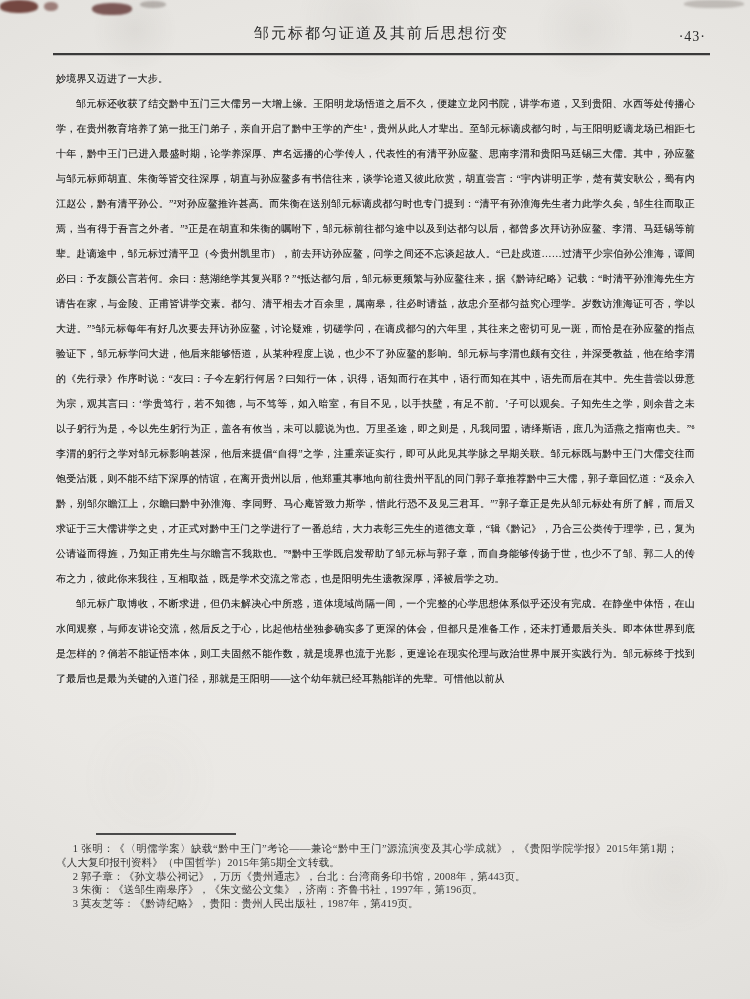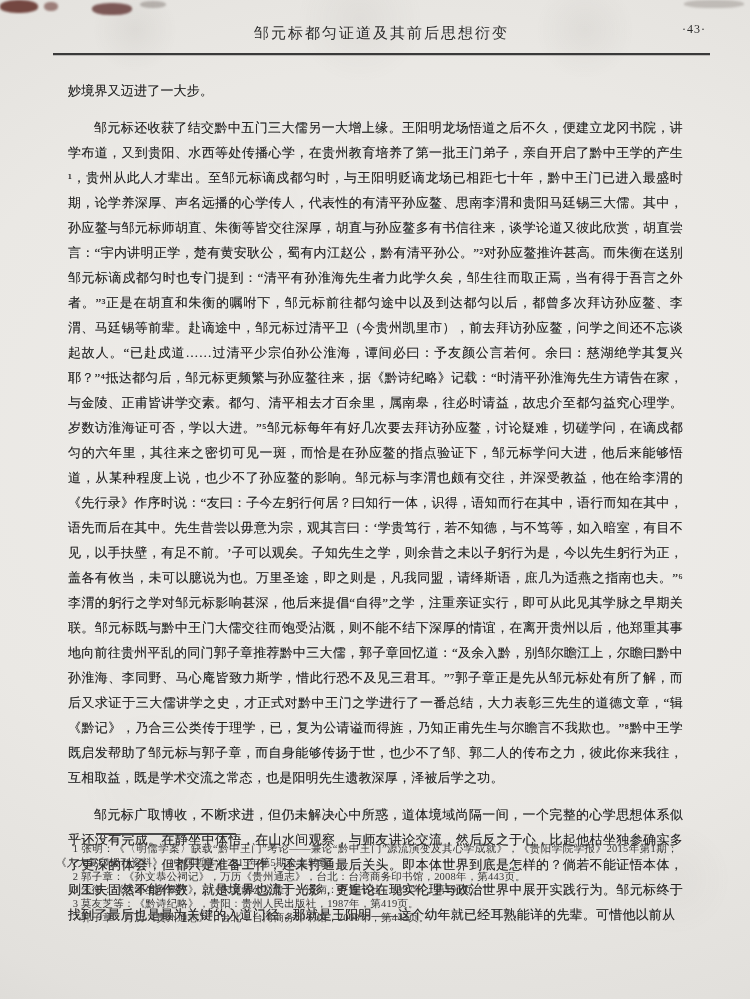--- a/index.html
+++ b/index.html
@@ -27,30 +27,30 @@
   .stain.s2{left:44px;top:2px;width:14px;height:9px;background:rgba(96,44,38,.55);}
   .stain.s3{left:92px;top:3px;width:40px;height:12px;background:rgba(90,42,40,.75);}
   .stain.s4{left:140px;top:1px;width:26px;height:7px;background:rgba(110,100,95,.4);}
   .stain.s5{right:6px;top:0;width:60px;height:8px;background:rgba(120,112,106,.35);}
 
   .running-head{
     position:absolute;top:24px;left:55px;right:42px;height:20px;
     text-align:center;font-size:15px;letter-spacing:2px;color:#2b2b2b;
   }
   .page-no{
-    position:absolute;top:22px;right:44px;font-size:12px;letter-spacing:1px;color:#2b2b2b;
+    position:absolute;top:29px;right:44px;font-size:14px;letter-spacing:1px;color:#2b2b2b;
   }
   .head-rule{
     position:absolute;top:53px;left:53px;right:40px;height:0;
     border-top:2px solid #3a3a3a;box-shadow:0 1px 0 rgba(58,58,58,.25);
   }
 
   .content{position:absolute;top:66px;left:56px;width:639px;}
   .content p{
-    margin:12px;font-size:13px;line-height:25px;text-align:justify;
+    margin:0;font-size:10px;line-height:25px;text-align:justify;
     text-indent:2em;letter-spacing:.2px;
     color:#272727;
     text-shadow:0 0 .4px rgba(40,40,40,.5);
   }
   .content p.no-indent{text-indent:0;}
 
   .footnotes{position:absolute;top:833px;left:56px;width:622px;}
   .fn-rule{width:140px;margin-left:40px;border-top:2px solid #4a4a4a;margin-bottom:7px;}
   .footnote{
     font-size:10.5px;line-height:13.8px;text-align:justify;
@@ -78,15 +78,14 @@
     <p>邹元标还收获了结交黔中五门三大儒另一大增上缘。王阳明龙场悟道之后不久，便建立龙冈书院，讲学布道，又到贵阳、水西等处传播心学，在贵州教育培养了第一批王门弟子，亲自开启了黔中王学的产生¹，贵州从此人才辈出。至邹元标谪戍都匀时，与王阳明贬谪龙场已相距七十年，黔中王门已进入最盛时期，论学养深厚、声名远播的心学传人，代表性的有清平孙应鳌、思南李渭和贵阳马廷锡三大儒。其中，孙应鳌与邹元标师胡直、朱衡等皆交往深厚，胡直与孙应鳌多有书信往来，谈学论道又彼此欣赏，胡直尝言：“宇内讲明正学，楚有黄安耿公，蜀有内江赵公，黔有清平孙公。”²对孙应鳌推许甚高。而朱衡在送别邹元标谪戍都匀时也专门提到：“清平有孙淮海先生者力此学久矣，邹生往而取正焉，当有得于吾言之外者。”³正是在胡直和朱衡的嘱咐下，邹元标前往都匀途中以及到达都匀以后，都曾多次拜访孙应鳌、李渭、马廷锡等前辈。赴谪途中，邹元标过清平卫（今贵州凯里市），前去拜访孙应鳌，问学之间还不忘谈起故人。“已赴戍道……过清平少宗伯孙公淮海，谭间必曰：予友颜公言若何。余曰：慈湖绝学其复兴耶？”⁴抵达都匀后，邹元标更频繁与孙应鳌往来，据《黔诗纪略》记载：“时清平孙淮海先生方请告在家，与金陵、正甫皆讲学交素。都匀、清平相去才百余里，属南皋，往必时请益，故忠介至都匀益究心理学。岁数访淮海证可否，学以大进。”⁵邹元标每年有好几次要去拜访孙应鳌，讨论疑难，切磋学问，在谪戍都匀的六年里，其往来之密切可见一斑，而恰是在孙应鳌的指点验证下，邹元标学问大进，他后来能够悟道，从某种程度上说，也少不了孙应鳌的影响。邹元标与李渭也颇有交往，并深受教益，他在给李渭的《先行录》作序时说：“友曰：子今左躬行何居？曰知行一体，识得，语知而行在其中，语行而知在其中，语先而后在其中。先生昔尝以毋意为宗，观其言曰：‘学贵笃行，若不知德，与不笃等，如入暗室，有目不见，以手扶壁，有足不前。’子可以观矣。子知先生之学，则余昔之未以子躬行为是，今以先生躬行为正，盖各有攸当，未可以臆说为也。万里圣途，即之则是，凡我同盟，请绎斯语，庶几为适燕之指南也夫。”⁶李渭的躬行之学对邹元标影响甚深，他后来提倡“自得”之学，注重亲证实行，即可从此见其学脉之早期关联。邹元标既与黔中王门大儒交往而饱受沾溉，则不能不结下深厚的情谊，在离开贵州以后，他郑重其事地向前往贵州平乱的同门郭子章推荐黔中三大儒，郭子章回忆道：“及余入黔，别邹尔瞻江上，尔瞻曰黔中孙淮海、李同野、马心庵皆致力斯学，惜此行恐不及见三君耳。”⁷郭子章正是先从邹元标处有所了解，而后又求证于三大儒讲学之史，才正式对黔中王门之学进行了一番总结，大力表彰三先生的道德文章，“辑《黔记》，乃合三公类传于理学，已，复为公请谥而得旌，乃知正甫先生与尔瞻言不我欺也。”⁸黔中王学既启发帮助了邹元标与郭子章，而自身能够传扬于世，也少不了邹、郭二人的传布之力，彼此你来我往，互相取益，既是学术交流之常态，也是阳明先生遗教深厚，泽被后学之功。</p>
     <p>邹元标广取博收，不断求进，但仍未解决心中所惑，道体境域尚隔一间，一个完整的心学思想体系似乎还没有完成。在静坐中体悟，在山水间观察，与师友讲论交流，然后反之于心，比起他枯坐独参确实多了更深的体会，但都只是准备工作，还未打通最后关头。即本体世界到底是怎样的？倘若不能证悟本体，则工夫固然不能作数，就是境界也流于光影，更遑论在现实伦理与政治世界中展开实践行为。邹元标终于找到了最后也是最为关键的入道门径，那就是王阳明——这个幼年就已经耳熟能详的先辈。可惜他以前从</p>
   </div>
 
   <div class="footnotes">
     <div class="fn-rule"></div>
     <div class="footnote">1 张明：《〈明儒学案〉缺载“黔中王门”考论——兼论“黔中王门”源流演变及其心学成就》，《贵阳学院学报》2015年第1期；《人大复印报刊资料》（中国哲学）2015年第5期全文转载。</div>
     <div class="footnote">2 郭子章：《孙文恭公祠记》，万历《贵州通志》，台北：台湾商务印书馆，2008年，第443页。</div>
     <div class="footnote">3 朱衡：《送邹生南皋序》，《朱文懿公文集》，济南：齐鲁书社，1997年，第196页。</div>
     <div class="footnote">3 莫友芝等：《黔诗纪略》，贵阳：贵州人民出版社，1987年，第419页。</div>
-    <div class="footnote">7 郭子章：万历《贵州通志》，台北：台湾商务印书馆，2008年，第443页。</div>
   </div>
 </div>
 
 </body></html>

